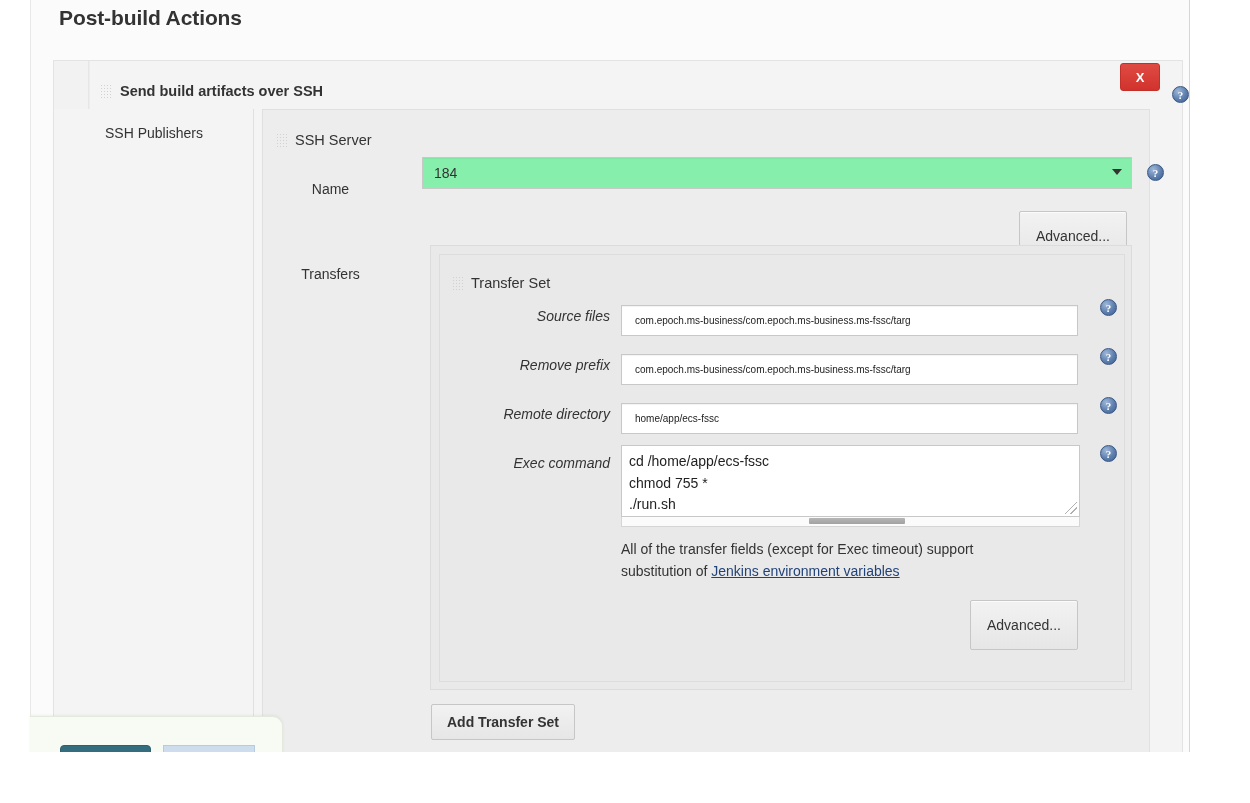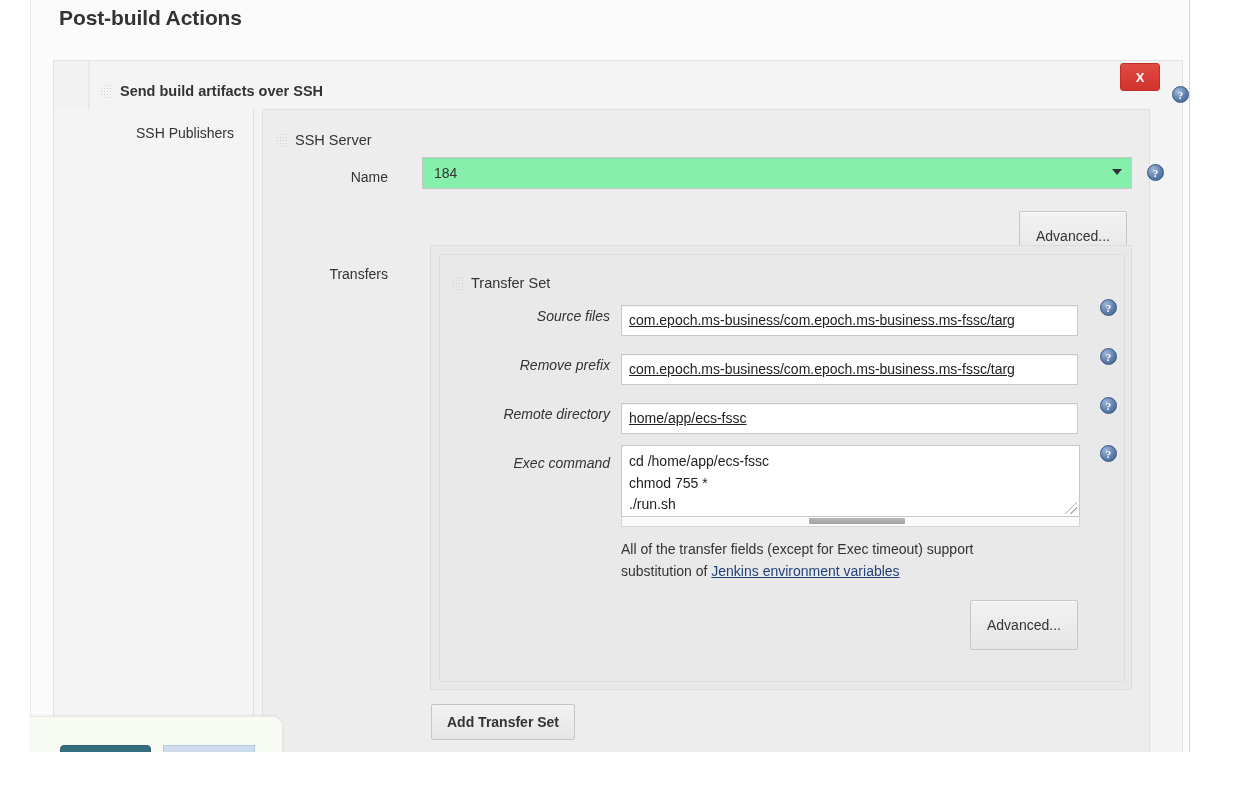--- a/index.html
+++ b/index.html
@@ -129,21 +129,21 @@
     position: absolute;
     left: 1118px;
     top: 25px;
   }
 
   
   .form-row-label {
     position: absolute;
     font-size: 14px;
     color: #333333;
-    text-align: right;
+    text-align: center;
     white-space: nowrap;
   }
 
   .lbl-ssh-publishers {
     left: 20px;
     top: 64px;
     width: 160px;
   }
 
   .left-col-strip {
@@ -172,21 +172,21 @@
     position: absolute;
     left: 13px;
     top: 22px;
     font-size: 14.5px;
     color: #333333;
   }
   .ssh-server-title .grip { margin-right: 8px; position: relative; top: -1px; }
 
   .lbl-name {
     left: 10px;
-    top: 59px;
+    top: 71px;
     width: 115px;
   }
 
   .select-wrap {
     position: absolute;
     left: 159px;
     top: 47px;
     width: 710px;
     height: 32px;
   }
@@ -280,28 +280,27 @@
   }
   .ts-input {
     position: absolute;
     left: 181px;
     width: 457px;
     height: 31px;
     background: #ffffff;
     border: 1px solid #c8c8c8;
     box-sizing: border-box;
     font-family: "Liberation Sans", sans-serif;
-    font-size: 14px;
+    font-size: 10px;
     color: #222222;
-    padding: 0 7px;
+    padding: 0 13px;
     line-height: 29px;
     white-space: nowrap;
     overflow: hidden;
     box-shadow: inset 0 1px 1px rgba(0,0,0,0.05);
-    text-decoration: underline;
   }
   .ts-help {
     position: absolute;
     left: 660px;
   }
 
   .row-src    { top: 50px; }
   .row-prefix { top: 99px; }
   .row-remote { top: 148px; }
 

